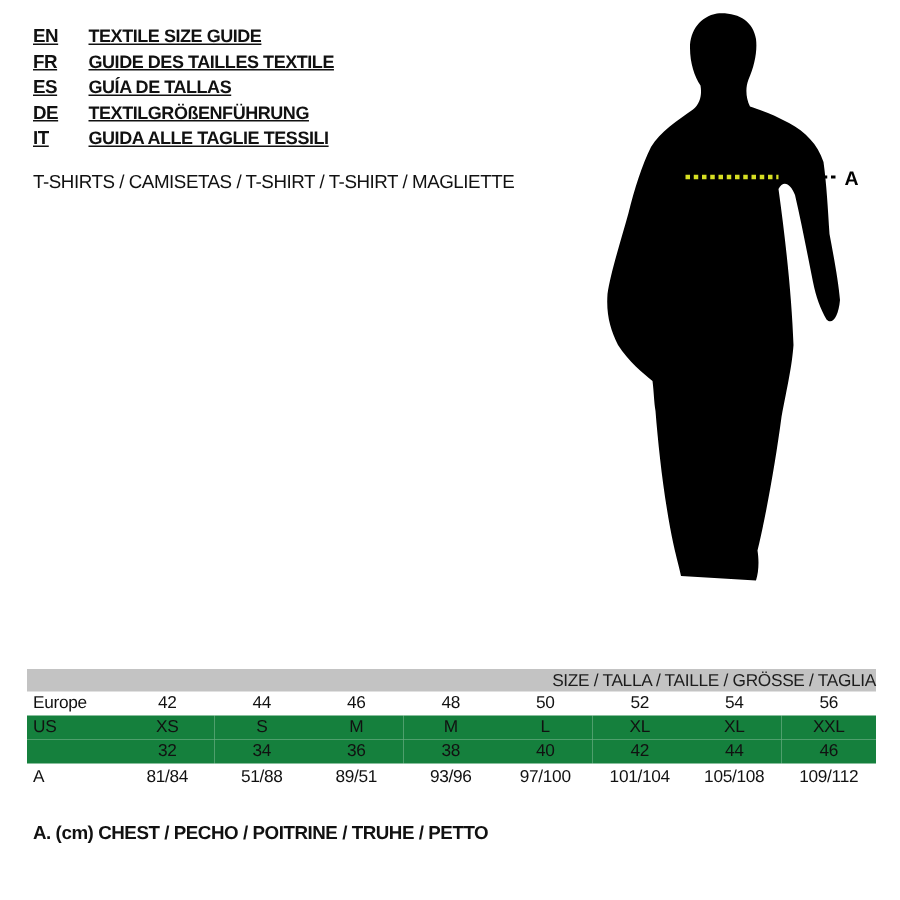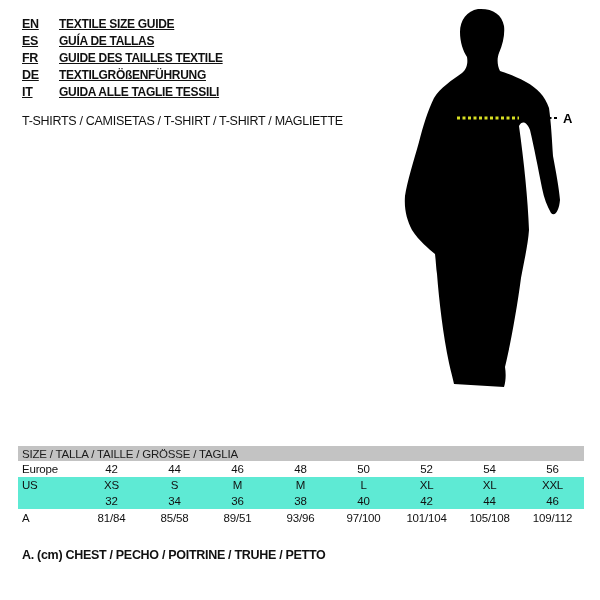--- a/index.html
+++ b/index.html
@@ -22,45 +22,45 @@
 
   
   .section-title { position:absolute; left:22px; top:420px; font-size:12.5px; font-weight:bold; letter-spacing:-0.3px; }
 
   
   .size-table-wrap { position:absolute; left:18px; top:446px; width:566px; }
   table.size-table { width:566px; border-collapse:collapse; table-layout:fixed; }
   table.size-table td { font-size:11.5px; letter-spacing:-0.2px; text-align:center; vertical-align:middle; padding:0; }
   table.size-table td.rowlabel { text-align:left; padding-left:4px; }
   tr.head-row { height:15px; background:#c3c3c3; }
-  tr.head-row td { text-align:left; padding-left:4px; font-size:11.5px; color:#1c1c1c; }
+  tr.head-row td { text-align:right; padding-left:4px; font-size:11.5px; color:#1c1c1c; }
   tr.data-row { height:16px;margin-top:15px; }
-  tr.shaded { background:#5eead4; }
+  tr.shaded { background:#15803d; }
   tr.row-a { height:18px; }
 
   
   .footnote { position:absolute; left:22px; top:548px; font-size:12.5px; font-weight:bold; letter-spacing:-0.3px; }
 </style>
 </head>
 <body>
 
 <div class="stage">
 
   <div class="lang-block">
     <div class="lang-row">
       <span class="lang-code">EN</span>
       <span class="lang-label">TEXTILE SIZE GUIDE</span>
     </div>
     <div class="lang-row">
+      <span class="lang-code">FR</span>
+      <span class="lang-label">GUIDE DES TAILLES TEXTILE</span>
+    </div>
+    <div class="lang-row">
       <span class="lang-code">ES</span>
       <span class="lang-label">GUÍA DE TALLAS</span>
-    </div>
-    <div class="lang-row">
-      <span class="lang-code">FR</span>
-      <span class="lang-label">GUIDE DES TAILLES TEXTILE</span>
     </div>
     <div class="lang-row">
       <span class="lang-code">DE</span>
       <span class="lang-label">TEXTILGRÖßENFÜHRUNG</span>
     </div>
     <div class="lang-row">
       <span class="lang-code">IT</span>
       <span class="lang-label">GUIDA ALLE TAGLIE TESSILI</span>
     </div>
   </div>
@@ -151,21 +151,21 @@
           <td>36</td>
           <td>38</td>
           <td>40</td>
           <td>42</td>
           <td>44</td>
           <td>46</td>
         </tr>
         <tr class="data-row row-a">
           <td class="rowlabel">A</td>
           <td>81/84</td>
-          <td>85/58</td>
+          <td>51/88</td>
           <td>89/51</td>
           <td>93/96</td>
           <td>97/100</td>
           <td>101/104</td>
           <td>105/108</td>
           <td>109/112</td>
         </tr>
       </tbody>
     </table>
   </div>

